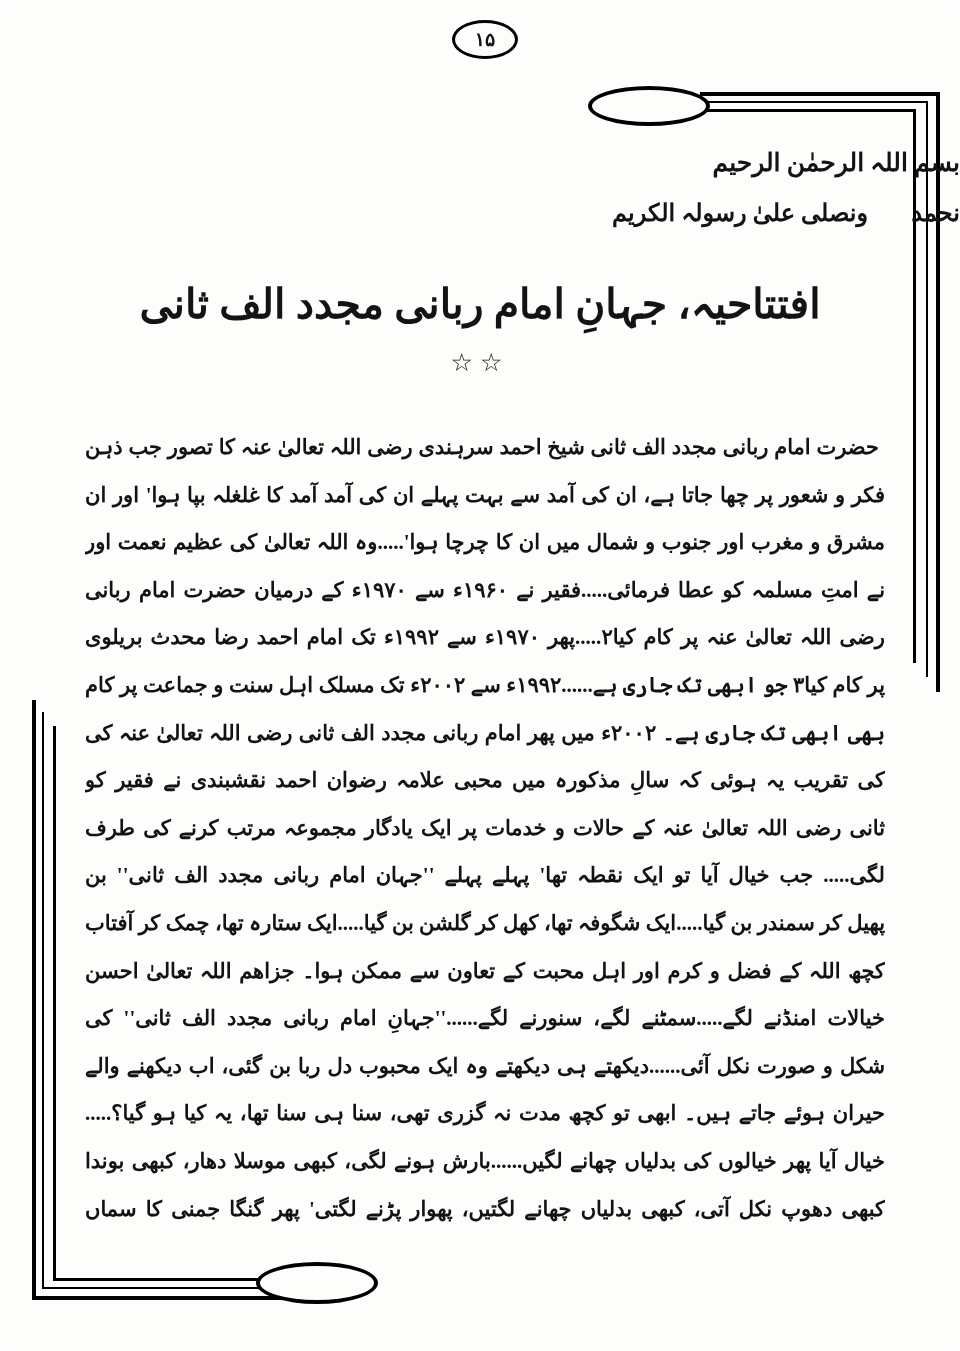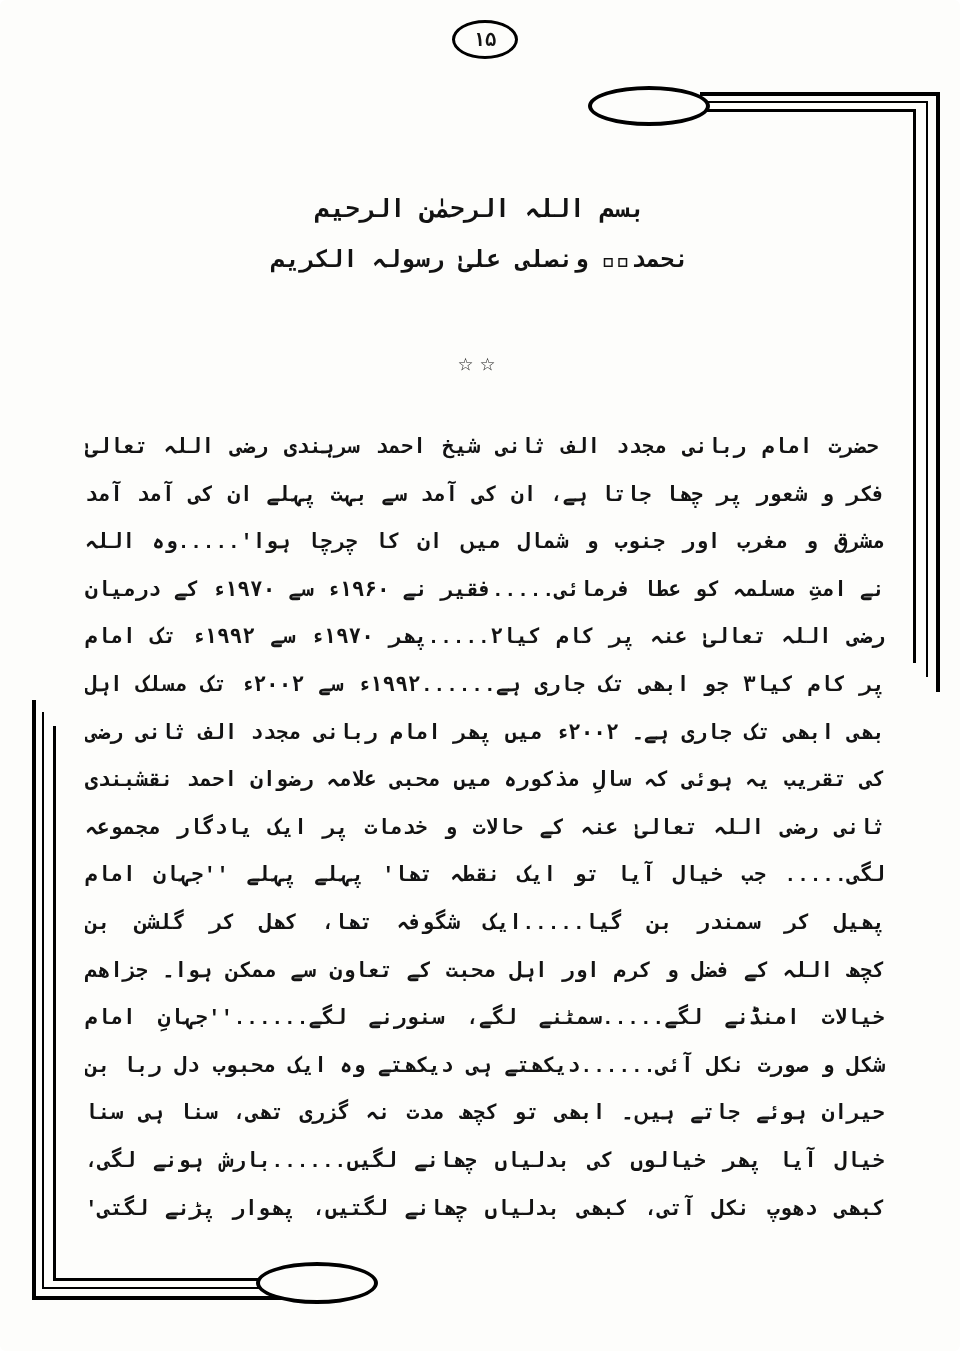--- a/index.html
+++ b/index.html
@@ -1,35 +1,35 @@
 <!DOCTYPE html>
 <html><head>
 <meta charset="utf-8">
 <style>
   html,body { margin:0; padding:0; background:#ffffff; }
   .page {
     position:relative; width:960px; height:1351px; background:#fdfdfb;
-    overflow:hidden; font-family:Liberation Mono, monospace; color:#131313;border-radius:6px;
+    overflow:hidden; font-family:Liberation Serif, serif; color:#131313;border-radius:6px;
   }
   
   .pagenum-oval {
     position:absolute; left:452px; top:20px; width:60px; height:33px;
     border:3px solid #000; border-radius:50%;
     display:flex; align-items:center; justify-content:center;
     font-size:19px; font-weight:bold; direction:rtl;
   }
   
   .ln { position:absolute; background:#000; }
   .orn-oval {
     position:absolute; border:4px solid #000; border-radius:50%;
     background:#fdfdfb; z-index:2;
   }
   
   .header-duas { position:absolute; top:146px; left:0; width:100%;
-    text-align:center; font-weight:bold; direction:rtl;margin-top:48px; }
+    font-weight:bold; direction:rtl; }
   .dua-1 { font-size:25px; line-height:34px; margin-bottom:16px; }
   .dua-2 { font-size:24px; line-height:34px; }
   
   .chapter-title { position:absolute; top:280px; left:0; width:100%;
     text-align:center; font-size:41px; font-weight:bold; direction:rtl; }
   .star-divider { position:absolute; top:348px; left:0; width:100%;
     text-align:center; font-size:25px; letter-spacing:7px; }
   
   .body-text { position:absolute; left:85px; top:424px; width:800px;
     direction:rtl; }
@@ -66,20 +66,21 @@
     <div class="ln" style="left:42px; top:712px; width:2px; height:577px;"></div>
     <div class="ln" style="left:53px; top:726px; width:3px; height:555px;"></div>
     <div class="orn-oval" style="left:256px; top:1262px; width:114px; height:34px;"></div>
   </div>
 
   <div class="header-duas">
     <div class="dua-1">بسم اللہ الرحمٰن الرحیم</div>
     <div class="dua-2">نحمدہٗ ونصلی علیٰ رسولہ الکریم</div>
   </div>
 
+  <div class="chapter-title">افتتاحیہ، جہانِ امام ربانی مجدد الف ثانی</div>
   <div class="star-divider">☆☆</div>
 
   <div class="body-text">
     <div class="line first">حضرت امام ربانی مجدد الف ثانی شیخ احمد سرہندی رضی اللہ تعالیٰ عنہ کا تصور جب ذہن میں آتا ہے تو</div>
     <div class="line">فکر و شعور پر چھا جاتا ہے، ان کی آمد سے بہت پہلے ان کی آمد آمد کا غلغلہ بپا ہوا' اور ان کی آمد آمد کے بعد</div>
     <div class="line">مشرق و مغرب اور جنوب و شمال میں ان کا چرچا ہوا'.....وہ اللہ تعالیٰ کی عظیم نعمت اور رحمت تھے جو اللہ تعالیٰ</div>
     <div class="line">نے امتِ مسلمہ کو عطا فرمائی.....فقیر نے ۱۹۶۰ء سے ۱۹۷۰ء کے درمیان حضرت امام ربانی مجدد الف ثانی</div>
     <div class="line">رضی اللہ تعالیٰ عنہ پر کام کیا۲.....پھر ۱۹۷۰ء سے ۱۹۹۲ء تک امام احمد رضا محدث بریلوی رضی اللہ تعالیٰ عنہ</div>
     <div class="line">پر کام کیا۳ جو ابھی تک جاری ہے......۱۹۹۲ء سے ۲۰۰۲ء تک مسلک اہل سنت و جماعت پر کام کیا۴......یہ</div>
     <div class="line">بھی ابھی تک جاری ہے۔ ۲۰۰۲ء میں پھر امام ربانی مجدد الف ثانی رضی اللہ تعالیٰ عنہ کی طرف متوجہ ہوا۔ اس</div>

